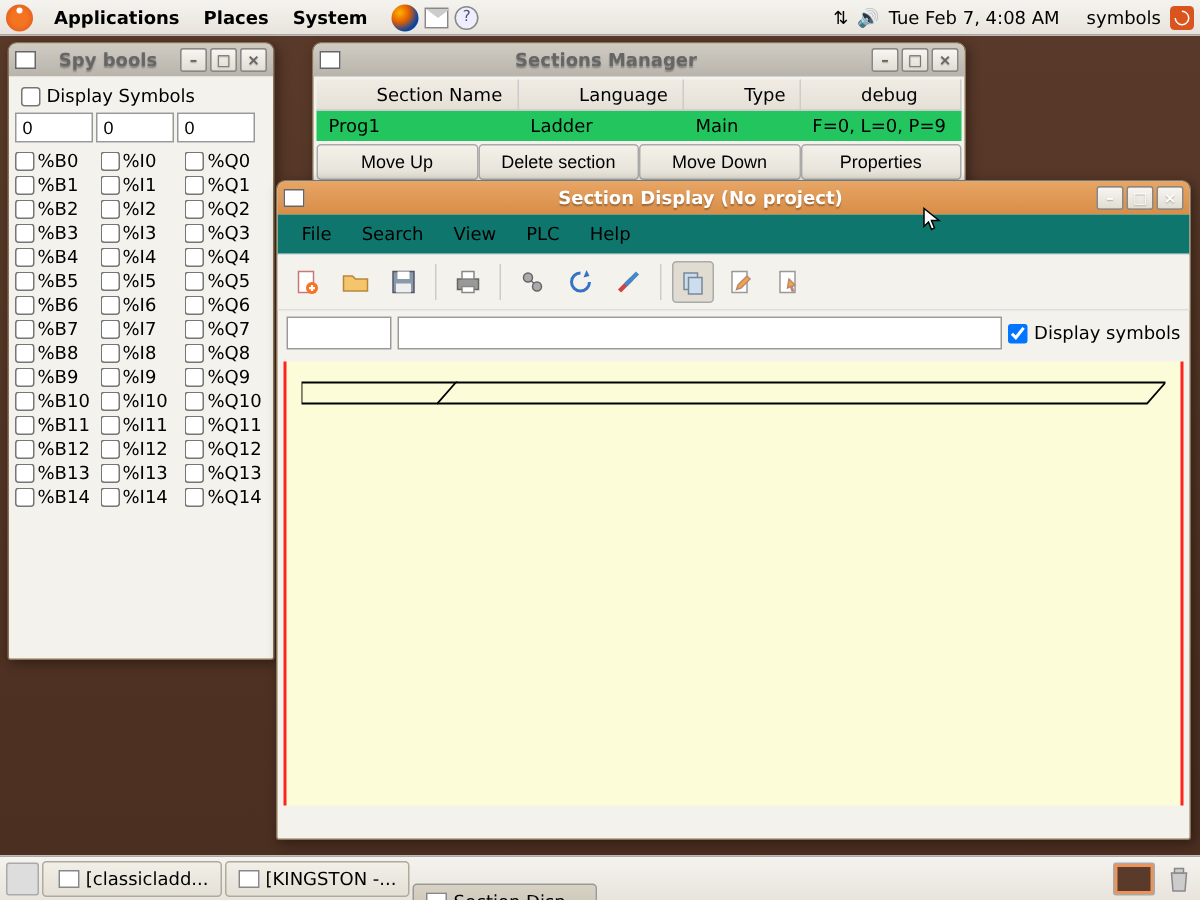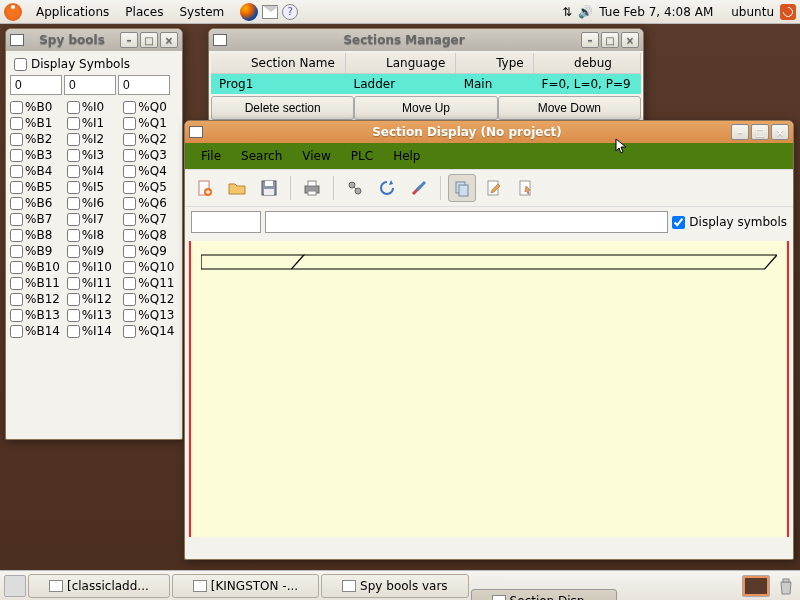--- a/index.html
+++ b/index.html
@@ -24,47 +24,48 @@
   width: 18px; height: 18px;
   background: radial-gradient(circle, #f47421 40%, #d9541e 100%);
   border-radius: 50%;
   margin-right: 6px;
   position: relative;
 }
 .ubuntu-logo::before {
   content: ""; position: absolute; width: 4px; height: 4px;
   background: #fff; border-radius: 50%; top: 2px; left: 7px;
 }
-.panel-menu { display: flex; gap: 0; }
+.panel-menu { display: flex; gap: 0; font-weight: bold; }
 .panel-menu-item { padding: 4px 8px; cursor: pointer; }
 .panel-spacer { flex: 1; }
 .panel-right { display: flex; align-items: center; gap: 6px; }
 .firefox-icon { width:18px; height:18px; background: radial-gradient(circle at 30% 30%, #ffb400, #e66000, #0a45a0 70%); border-radius:50%; }
 .mail-icon { width:16px; height:14px; border:1px solid #888; background:#fff; position:relative; }
 .mail-icon::before { content:""; position:absolute; left:0; right:0; top:0; height:0; border-left:8px solid transparent; border-right:8px solid transparent; border-top:6px solid #ccc; }
 .help-icon { width:16px; height:16px; border:1px solid #888; border-radius:50%; background:#eef; display:flex; align-items:center; justify-content:center; font-size:10px; color:#557; }
 .power-icon { width:16px; height:16px; background:#d9541e; border-radius:3px; display:flex; align-items:center; justify-content:center; }
 .power-icon::before { content:""; width:8px; height:8px; border:1.5px solid #fff; border-radius:50%; border-top-color:transparent; transform:rotate(-45deg); }
 
 
 .bottom-panel {
   position: absolute; bottom: 0; left: 0; right: 0; height: 30px;
   background: linear-gradient(to bottom, #f5f3ef, #e8e4dc);
   border-top: 1px solid #bbb;
   display: flex; align-items: center; padding: 0 4px; gap: 2px;
 }
 .desktop-btn { width:22px; height:22px; border:1px solid #aaa; background:#ddd; border-radius:2px; }
 .task-btn {
-  height: 24px; padding: 0 20px;
+  height: 24px; padding: 0 8px;
   border: 1px solid #b0a99c;
   background: linear-gradient(to bottom, #f2efe8, #e4e0d6);
   border-radius: 3px;
   display: flex; align-items: center; gap: 4px;
   min-width: 120px;
   cursor: pointer;
+  justify-content: flex-end;
 }
 .task-btn.active { background: linear-gradient(to bottom, #d8d2c4, #c8c2b4); border-color: #999; margin-top: 31px; }
 .task-icon { width:14px; height:12px; border:1px solid #888; background:#fff; }
 .workspace { width:28px; height:22px; border:1px solid #aaa; background:#e8945c; margin-left:auto; border-radius:2px; position:relative; }
 .workspace::before { content:""; position:absolute; inset:2px; background:#5a3a2a; }
 .trash { width:20px; height:20px; margin-left:4px; }
 
 
 .window {
   position: absolute;
@@ -108,31 +109,31 @@
 .spy-cell input[type=checkbox] { width:13px; height:13px; }
 .spy-cell label { font-size:12px; }
 
 
 .sm-window { top:28px; left:208px; width:436px; height:108px; }
 .sm-body { padding:2px; }
 .sm-table { width:100%; border-collapse:collapse; }
 .sm-table th, .sm-table td { text-align:left; padding:3px 8px; font-size:12px; font-weight:normal; }
 .sm-table thead tr { background: linear-gradient(to bottom,#f0ece4,#e4e0d6); }
 .sm-table th { border-right:1px solid #ccc; border-bottom:1px solid #ccc;padding-left:40px; }
-.sm-table tbody tr.sel { background:#5eead4; }
+.sm-table tbody tr.sel { background:#22c55e; }
 .sm-btns { display:flex; gap:0; margin-top:2px; }
 .sm-btns button {
   flex:1; height:24px; border:1px solid #aaa;
   background:linear-gradient(to bottom,#f4f1ea,#e4e0d6);
   border-radius:3px; font-size:12px; cursor:pointer;
 }
 
 
 .sd-window { top:120px; left:184px; width:610px; height:440px; z-index:10; }
-.sd-menubar { display:flex; gap:0; padding:2px 6px; background:#4d7c0f; border-bottom:1px solid #ddd; }
+.sd-menubar { display:flex; gap:0; padding:2px 6px; background:#0f766e; border-bottom:1px solid #ddd; }
 .sd-menu-item { padding:4px 10px; cursor:pointer; }
 .sd-toolbar { display:flex; gap:4px; padding:4px 6px; background:#f4f2ed; border-bottom:1px solid #ddd; align-items:center; }
 .tb-btn {
   width:28px; height:28px; border:1px solid transparent; border-radius:3px;
   display:flex; align-items:center; justify-content:center; cursor:pointer;
 }
 .tb-btn.active { border-color:#aaa; background:#e0dcd2; }
 .tb-sep { width:1px; height:24px; background:#ccc; margin:0 3px; }
 .sd-row2 { display:flex; gap:4px; padding:4px 6px; align-items:center; }
 .sd-row2 input[type=text] { height:22px; border:1px solid #999; padding:0 4px; background:#fff; }
@@ -165,21 +166,21 @@
   <div style="width:4px"></div>
   <div class="mail-icon"></div>
   <div style="width:4px"></div>
   <div class="help-icon">?</div>
   <div class="panel-spacer"></div>
   <div class="panel-right">
     <span>⇅</span>
     <span>🔊</span>
     <span>Tue Feb  7,  4:08 AM</span>
     <span style="width:6px"></span>
-    <span>ubuntu</span>
+    <span>symbols</span>
     <div class="power-icon"></div>
   </div>
 </div>
 
 <div class="window spy-window">
   <div class="titlebar inactive">
     <div class="title-icon"></div>
     <div class="title-text">Spy bools</div>
     <div class="title-btns">
       <div class="title-btn">–</div>
@@ -435,23 +436,24 @@
       <tbody>
           <tr class="sel">
         <td>Prog1</td>
         <td>Ladder</td>
         <td>Main</td>
         <td>F=0, L=0, P=9</td>
       </tr>
         </tbody>
     </table>
     <div class="sm-btns">
+      <button>Move Up</button>
       <button>Delete section</button>
-      <button>Move Up</button>
       <button>Move Down</button>
+      <button>Properties</button>
     </div>
   </div>
 </div>
 
 <div class="window sd-window">
   <div class="titlebar">
     <div class="title-icon"></div>
     <div class="title-text">Section Display (No project)</div>
     <div class="title-btns">
       <div class="title-btn">–</div>
@@ -559,24 +561,20 @@
 <div class="bottom-panel">
   <div class="desktop-btn"></div>
   <div class="task-btn">
       <div class="task-icon"></div>
       <span>[classicladd...</span>
     </div>
   <div class="task-btn">
       <div class="task-icon"></div>
       <span>[KINGSTON -...</span>
     </div>
-  <div class="task-btn">
-      <div class="task-icon"></div>
-      <span>Spy bools vars</span>
-    </div>
   <div class="task-btn active">
       <div class="task-icon"></div>
       <span>Section Disp...</span>
     </div>
   <div class="workspace"></div>
   <svg class="trash" viewBox="0 0 20 20">
       <path d="M5 6h10l-1 12H6z" fill="#ccc" stroke="#888"></path>
       <rect x="7" y="3" width="6" height="3" fill="#ccc" stroke="#888"></rect>
     </svg>
 </div>

